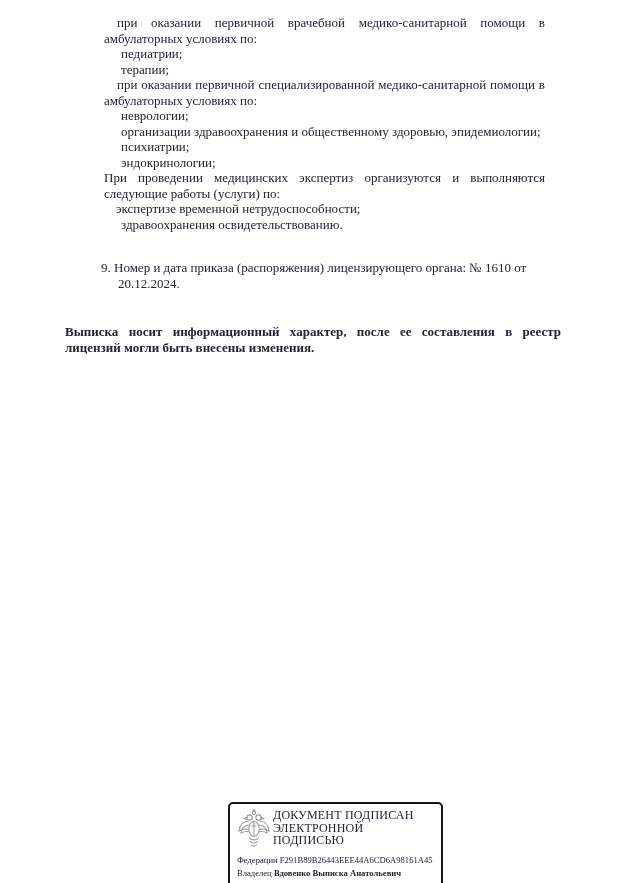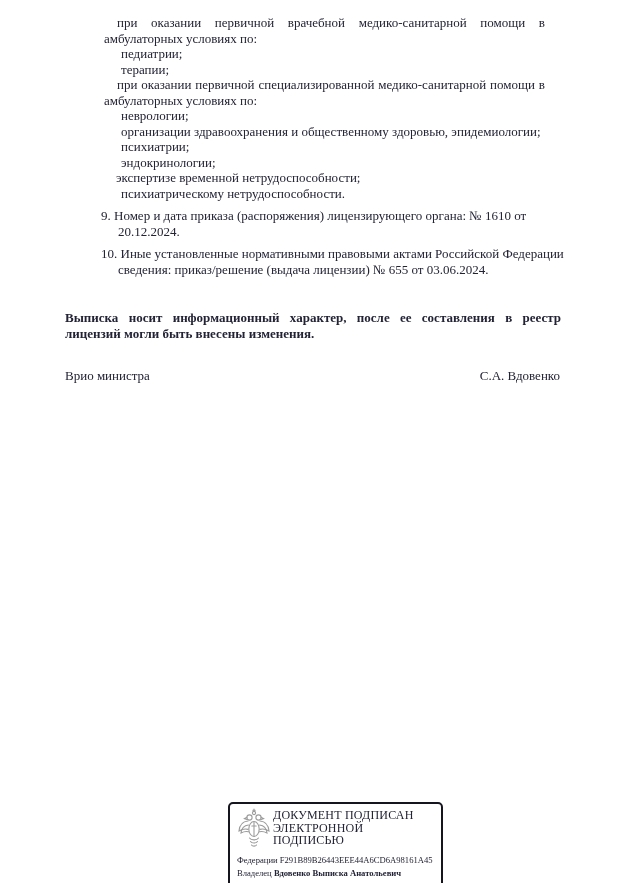--- a/index.html
+++ b/index.html
@@ -11,21 +11,21 @@
   }
   .page{position:relative;width:625px;height:883px;background:#ffffff;}
   
   .works{margin:15px 80px 0 104px;}
   .works p{margin:0;padding:0;}
   .works p.justify{text-align:justify;}
   .works p.indent{text-indent:13px;}
   .works p.sub{padding-left:17px;}
   .works p.sub2{padding-left:12px;}
   
-  .numbered{margin:7px 50px 0 101px;padding-left:17px;text-indent:-17px;}
+  .numbered{margin:28px 50px 0 101px;padding-left:17px;text-indent:-17px;}
   
   .note{margin:33px 64px 0 65px;text-align:justify;font-weight:bold;}
   
   .sig-row{margin:27px 65px 0 65px;display:flex;justify-content:space-between;}
   
   .stamp{
     position:absolute;left:228px;top:787px;width:196px;height:82px;
     border:2px solid #15151f;border-radius:5px;background:#ffffff;
     padding:4px 8px 0 7px;box-sizing:content-box;
   }
@@ -46,33 +46,29 @@
 
   <div class="works">
     <p class="justify indent">при оказании первичной врачебной медико-санитарной помощи в амбулаторных условиях по:</p>
     <p class="sub">педиатрии;</p>
     <p class="sub">терапии;</p>
     <p class="justify indent">при оказании первичной специализированной медико-санитарной помощи в амбулаторных условиях по:</p>
     <p class="sub">неврологии;</p>
     <p class="sub">организации здравоохранения и общественному здоровью, эпидемиологии;</p>
     <p class="sub">психиатрии;</p>
     <p class="sub">эндокринологии;</p>
+    <p class="justify">При проведении медицинских экспертиз организуются и выполняются следующие работы (услуги) по:</p>
     <p class="sub2">экспертизе временной нетрудоспособности;</p>
-    <p class="sub">психиатрическому нетрудоспособности.</p>
+    <p class="sub">здравоохранения освидетельствованию.</p>
   </div>
 
   <p class="numbered">9. Номер и дата приказа (распоряжения) лицензирующего органа: № 1610 от 20.12.2024.</p>
-  <p class="numbered">10. Иные установленные нормативными правовыми актами Российской Федерации сведения: приказ/решение (выдача лицензии) № 655 от 03.06.2024.</p>
 
   <p class="note">Выписка носит информационный характер, после ее составления в реестр лицензий могли быть внесены изменения.</p>
 
-  <div class="sig-row">
-    <span>Врио министра</span>
-    <span>С.А. Вдовенко</span>
-  </div>
 
   <div class="stamp">
     <div class="stamp-top">
       <svg class="emblem" viewBox="0 0 34 42" fill="none" stroke="#9c9c9c" stroke-width="1.1" stroke-linecap="round">
         <path d="M17 1v2.4M15.8 2.2h2.4"></path>
         <circle cx="17" cy="5" r="1.6"></circle>
         <circle cx="12.5" cy="9.5" r="2.6"></circle>
         <circle cx="21.5" cy="9.5" r="2.6"></circle>
         <path d="M9.9 9.3 7.4 10.6l2.5 1"></path>
         <path d="M24.1 9.3l2.5 1.3-2.5 1"></path>

